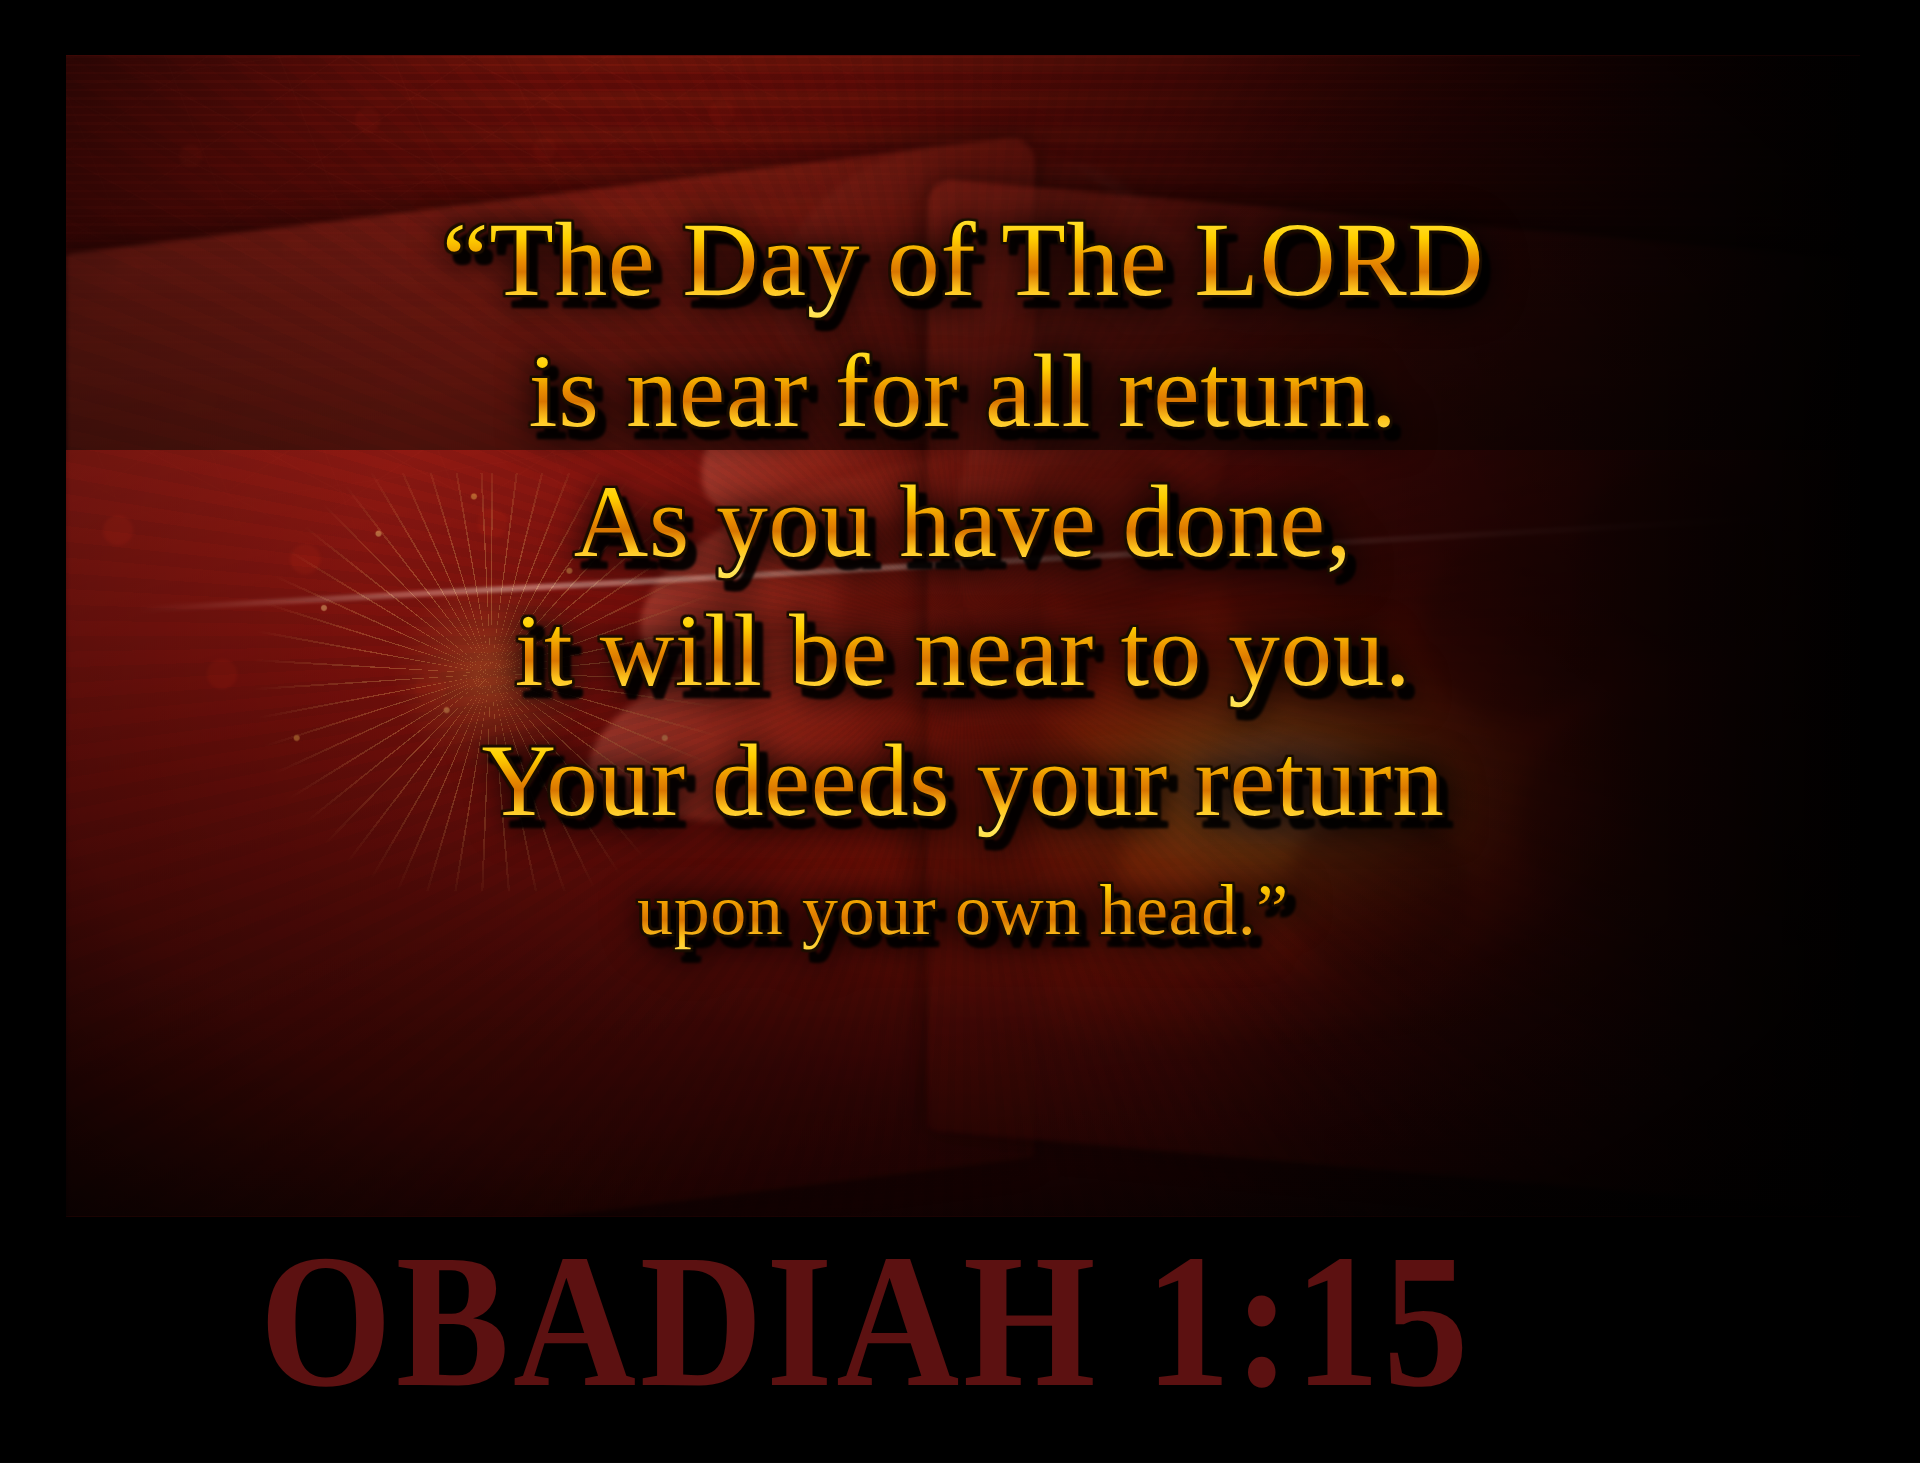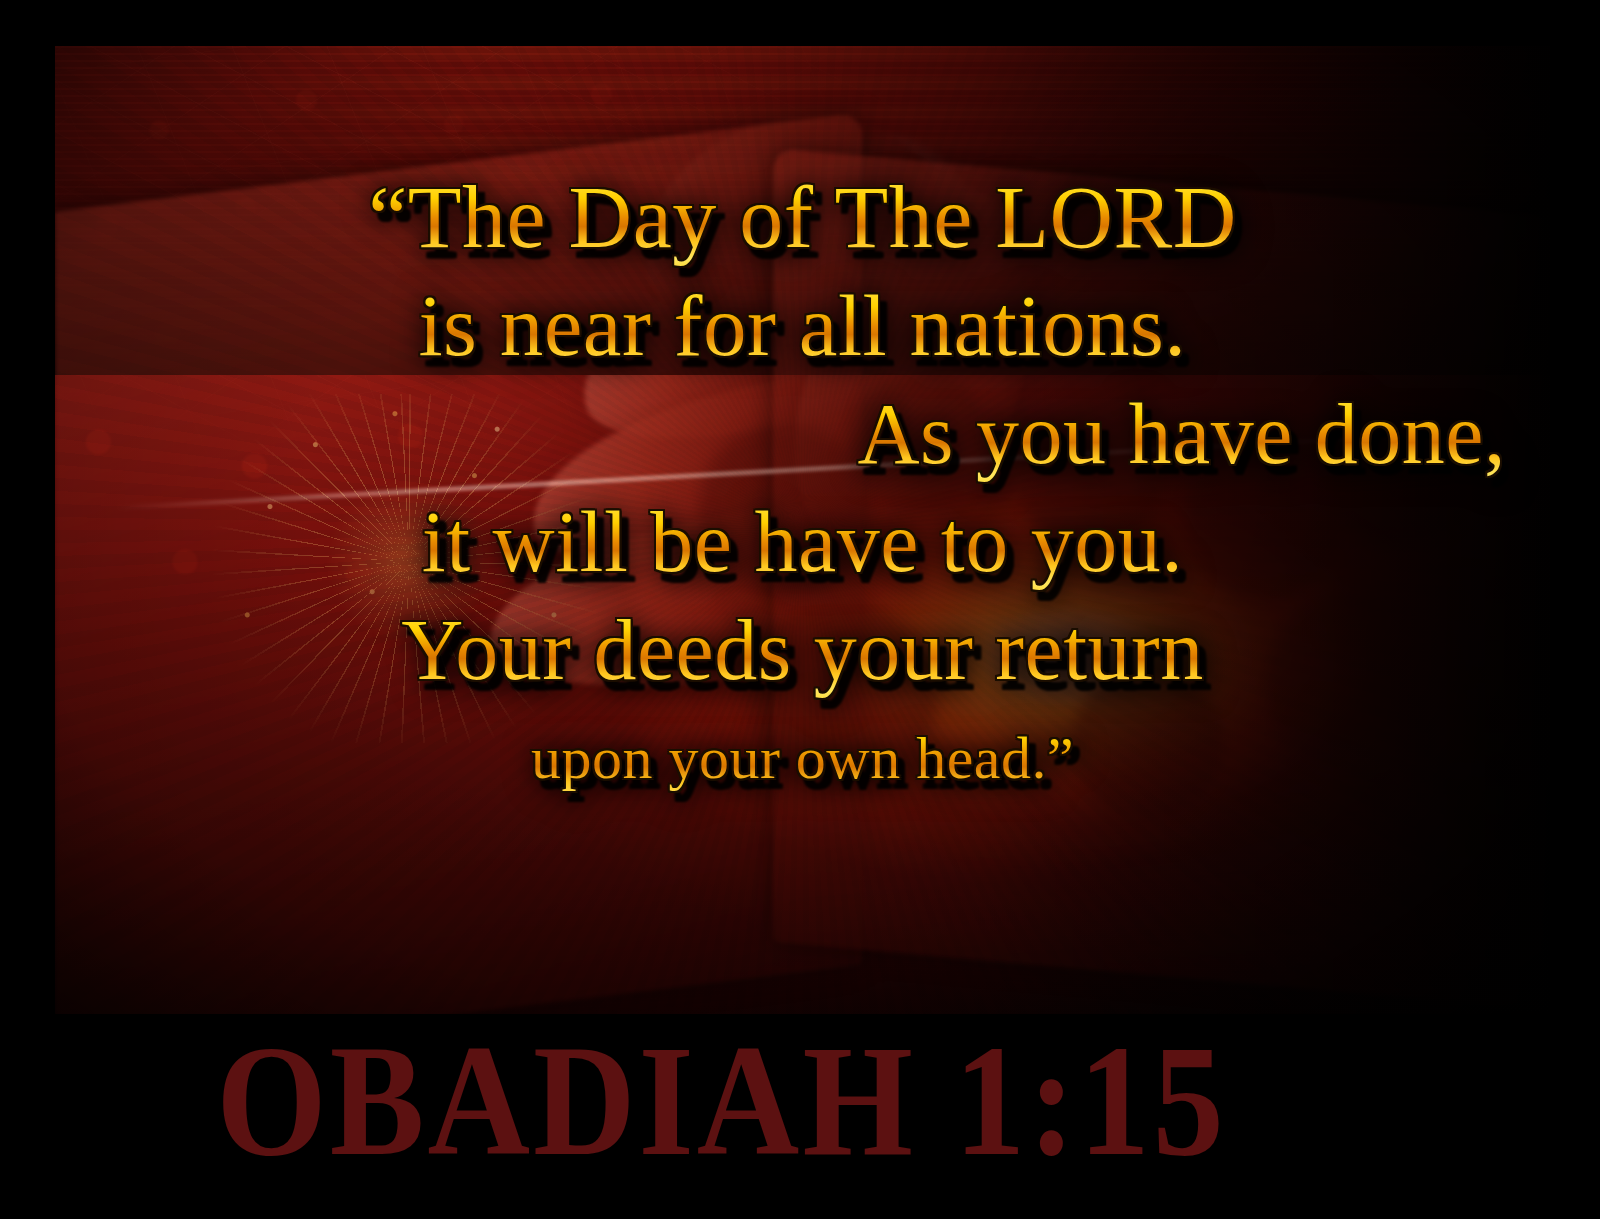--- a/index.html
+++ b/index.html
@@ -326,21 +326,21 @@
     filter:
       drop-shadow(2px 0 0 #1a0d00)
       drop-shadow(-2px 0 0 #1a0d00)
       drop-shadow(0 2px 0 #1a0d00)
       drop-shadow(0 -2px 0 #1a0d00)
       drop-shadow(7px 9px 1px rgba(0,0,0,.92))
       drop-shadow(0 0 14px rgba(0,0,0,.85));
   }
   .l1 { font-size: 88px; }
   .l2 { font-size: 87px; }
-  .l3 { font-size: 86px; text-align: right; }
+  .l3 { font-size: 86px; }
   .l4 { font-size: 86px; }
   .l5 { font-size: 86px; }
   .l6 { font-size: 60px; }
 
   
   #reference {
     position: absolute;
     left: 0;
     top: 1016px;
     width: 1443px;
@@ -392,23 +392,23 @@
       <div class="book-page page-r"></div>
       <div class="book-edge"></div>
     </div>
 
     <div class="layer bg-grain"></div>
     <div class="layer right-fade"></div>
     <div class="layer vignette"></div>
 
     <div id="verse">
       <div class="verse-line l1">“The Day of The LORD</div>
-      <div class="verse-line l2">is near  for all nations.</div>
+      <div class="verse-line l2">is near  for all return.</div>
       <div class="verse-line l3">As you have done,</div>
-      <div class="verse-line l4">it will be have to you.</div>
+      <div class="verse-line l4">it will be near to you.</div>
       <div class="verse-line l5">Your deeds your return</div>
       <div class="verse-line l6">upon your own head.”</div>
     </div>
 
   </div>
 
   <div id="reference">
     <span class="ref-text">OBADIAH 1:15</span>
   </div>
 

